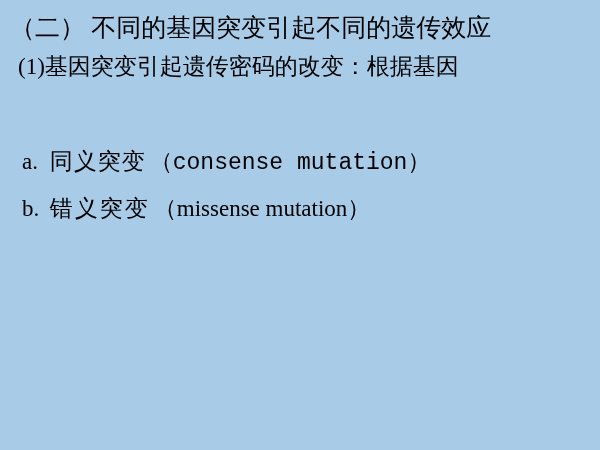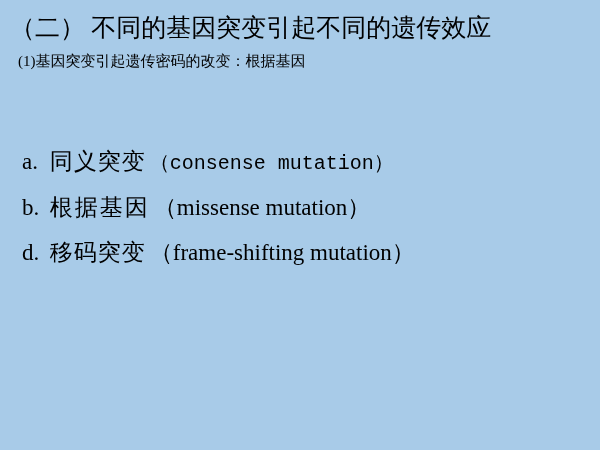--- a/index.html
+++ b/index.html
@@ -26,21 +26,21 @@
     top: 14px;
     font-size: 25px;
     line-height: 1.15;
     letter-spacing: 0px;
     white-space: nowrap;
   }
   .subheading {
     position: absolute;
     left: 18px;
     top: 52px;
-    font-size: 15px;
+    font-size: 23px;
     line-height: 1.3;
     width: 570px;
   }
   .subheading .line2 {
     display: block;
     padding-left: 28px;
   }
   .items {
     position: absolute;
     left: 22px;
@@ -51,21 +51,21 @@
     font-size: 23px;
     line-height: 1.0;
     margin-bottom: 22px;
     white-space: nowrap;
   }
   .item .marker {
     display: inline-block;
     min-width: 22px;
   }
   .item-a .cn { letter-spacing: 1px; }
-  .item-a .en { font-family: "Liberation Mono", monospace; font-size: 20px; }
+  .item-a .en { font-family: "Liberation Mono", monospace; font-size: 23px; }
   .item-b .cn { letter-spacing: 2px; }
   .item-c .cn { letter-spacing: 2px; }
   .item-d .cn { letter-spacing: 1px; }
   .sep { display: inline-block; width: 4px; }
 </style>
 </head>
 <body style="background: rgb(168, 203, 232);">
 
 <div class="slide">
 
@@ -77,24 +77,20 @@
 
   <div class="items">
 
     <div class="item item-a">
       <span class="marker">a.</span>
       <span class="cn">同义突变</span><span class="sep"></span><span class="en">（consense mutation）</span>
     </div>
 
     <div class="item item-b">
       <span class="marker">b.</span>
-      <span class="cn">根据基因</span><span class="sep"></span><span class="en">（missense mutation）</span>
+      <span class="cn">错义突变</span><span class="sep"></span><span class="en">（missense mutation）</span>
     </div>
 
 
-    <div class="item item-d">
-      <span class="marker">d.</span>
-      <span class="cn">移码突变</span><span class="sep"></span><span class="en">（frame-shifting mutation）</span>
-    </div>
 
   </div>
 
 </div>
 
 </body></html>

